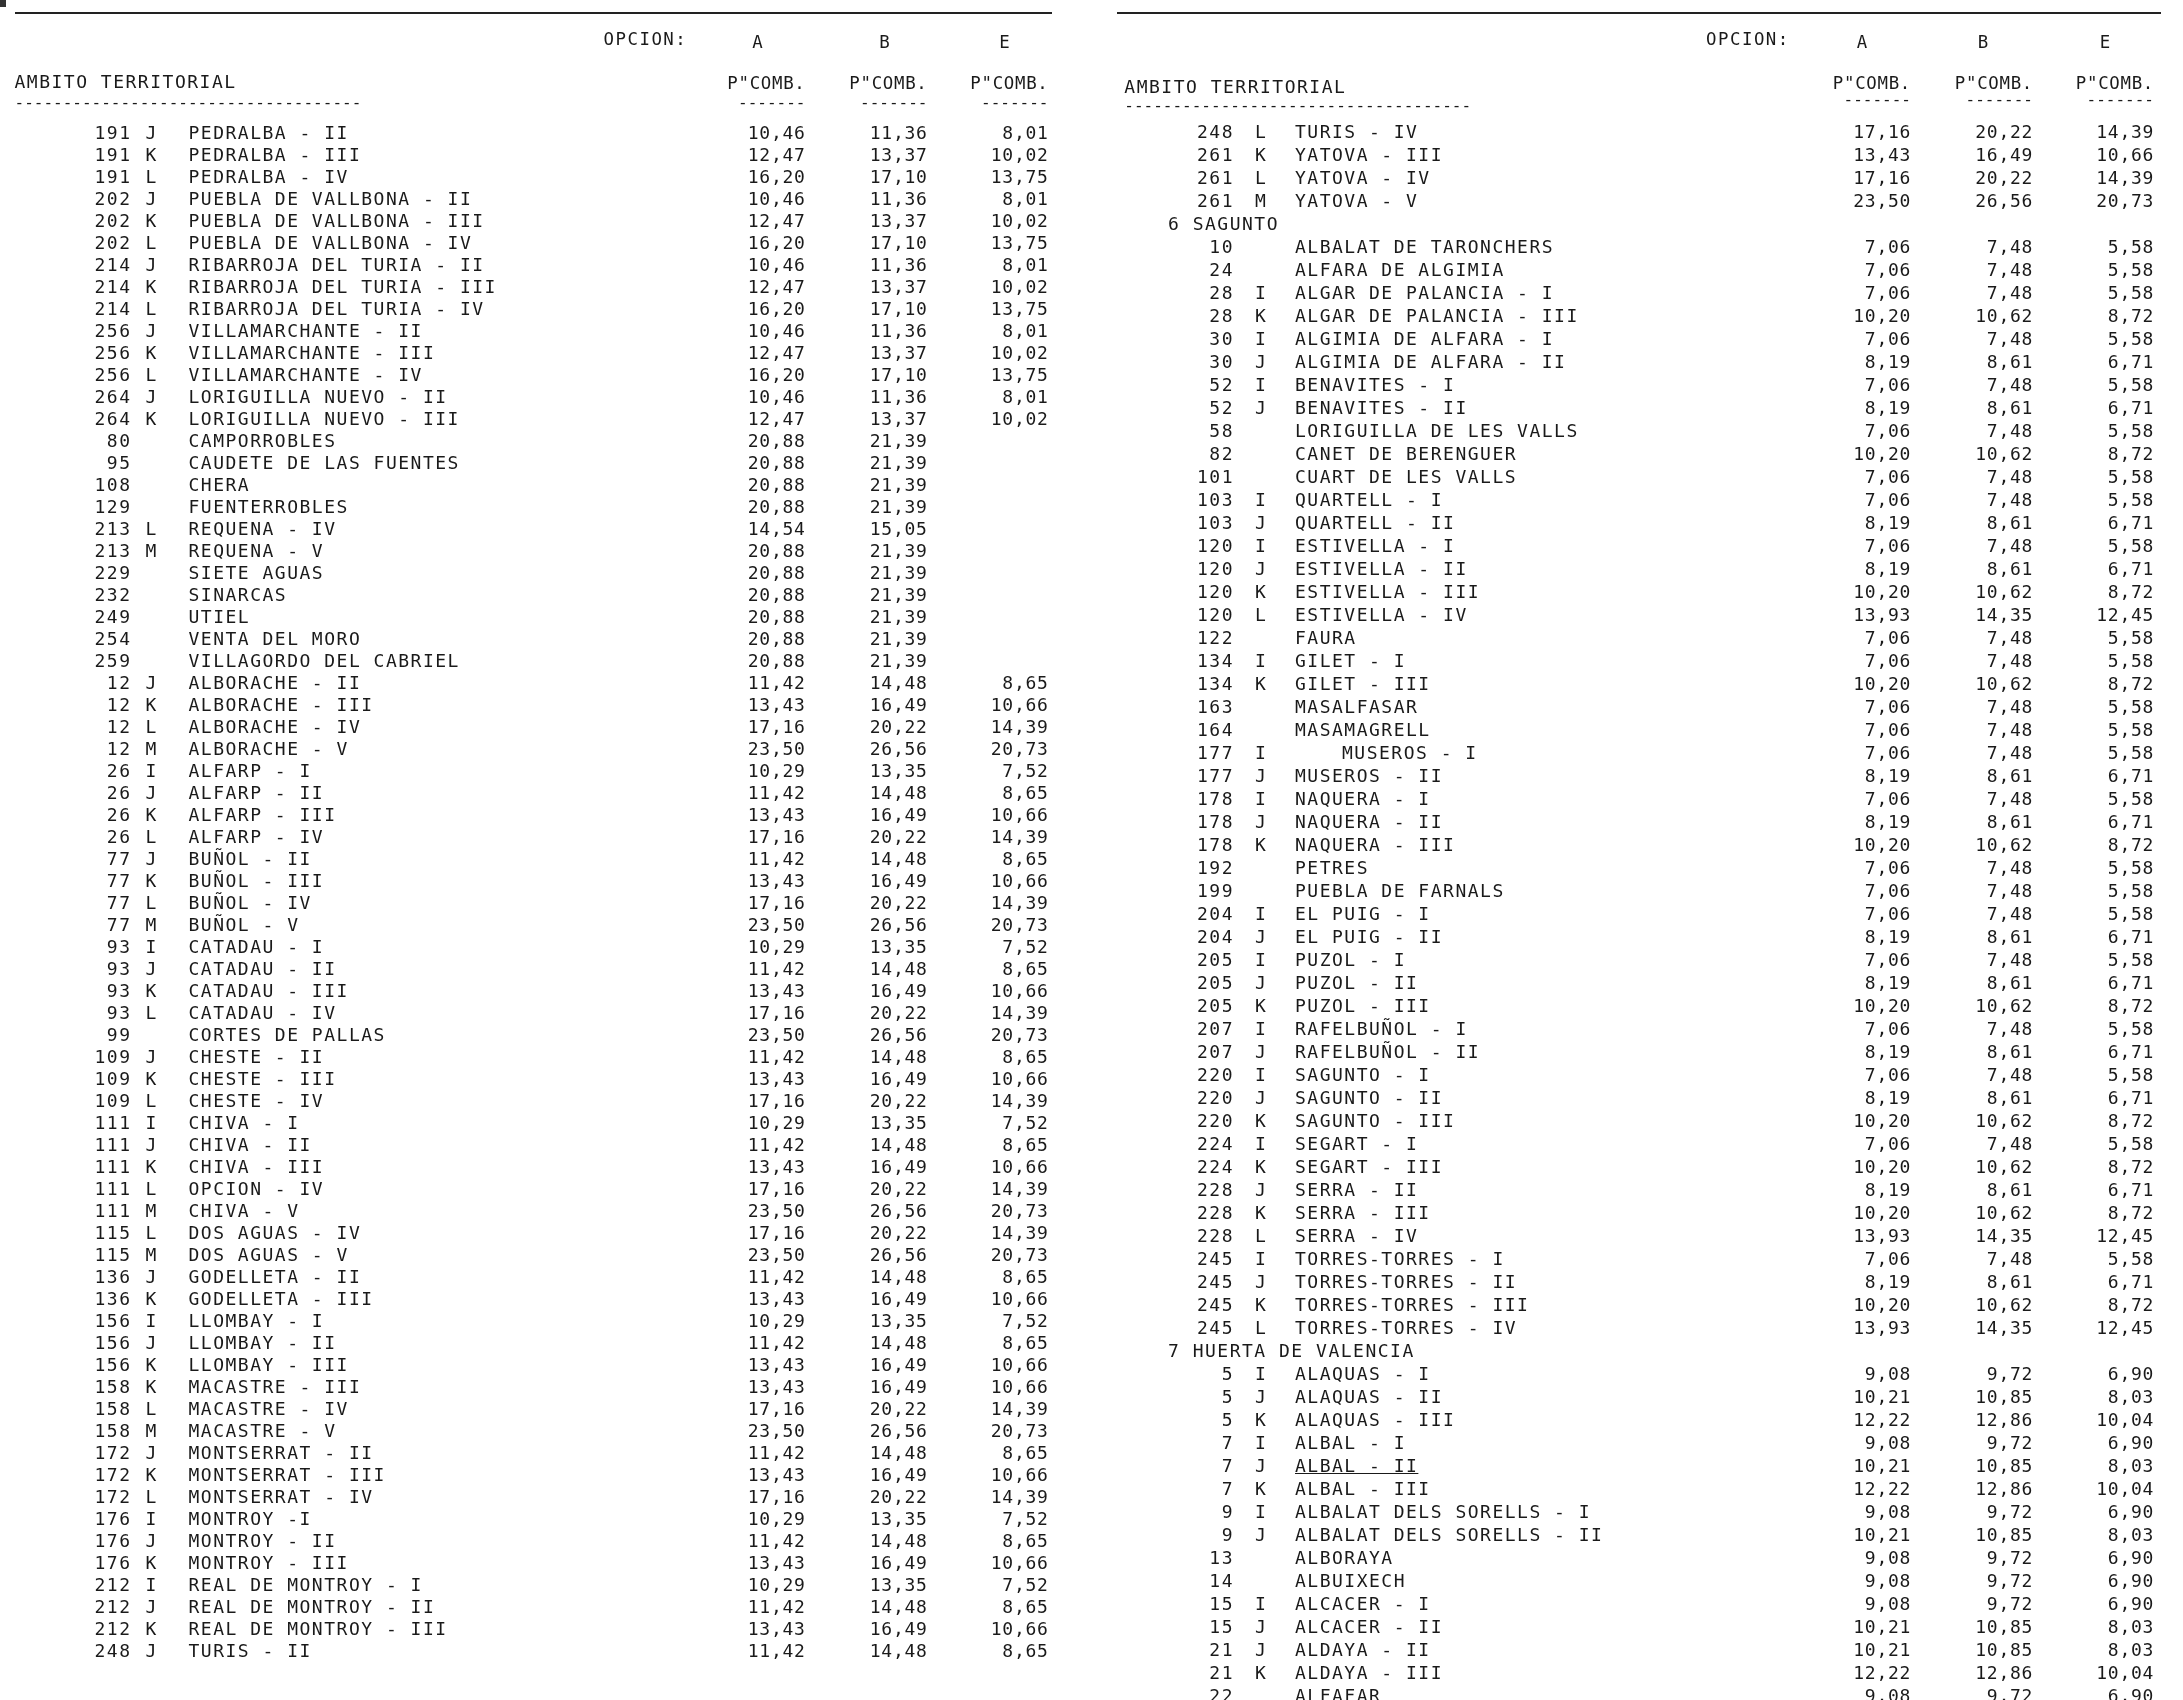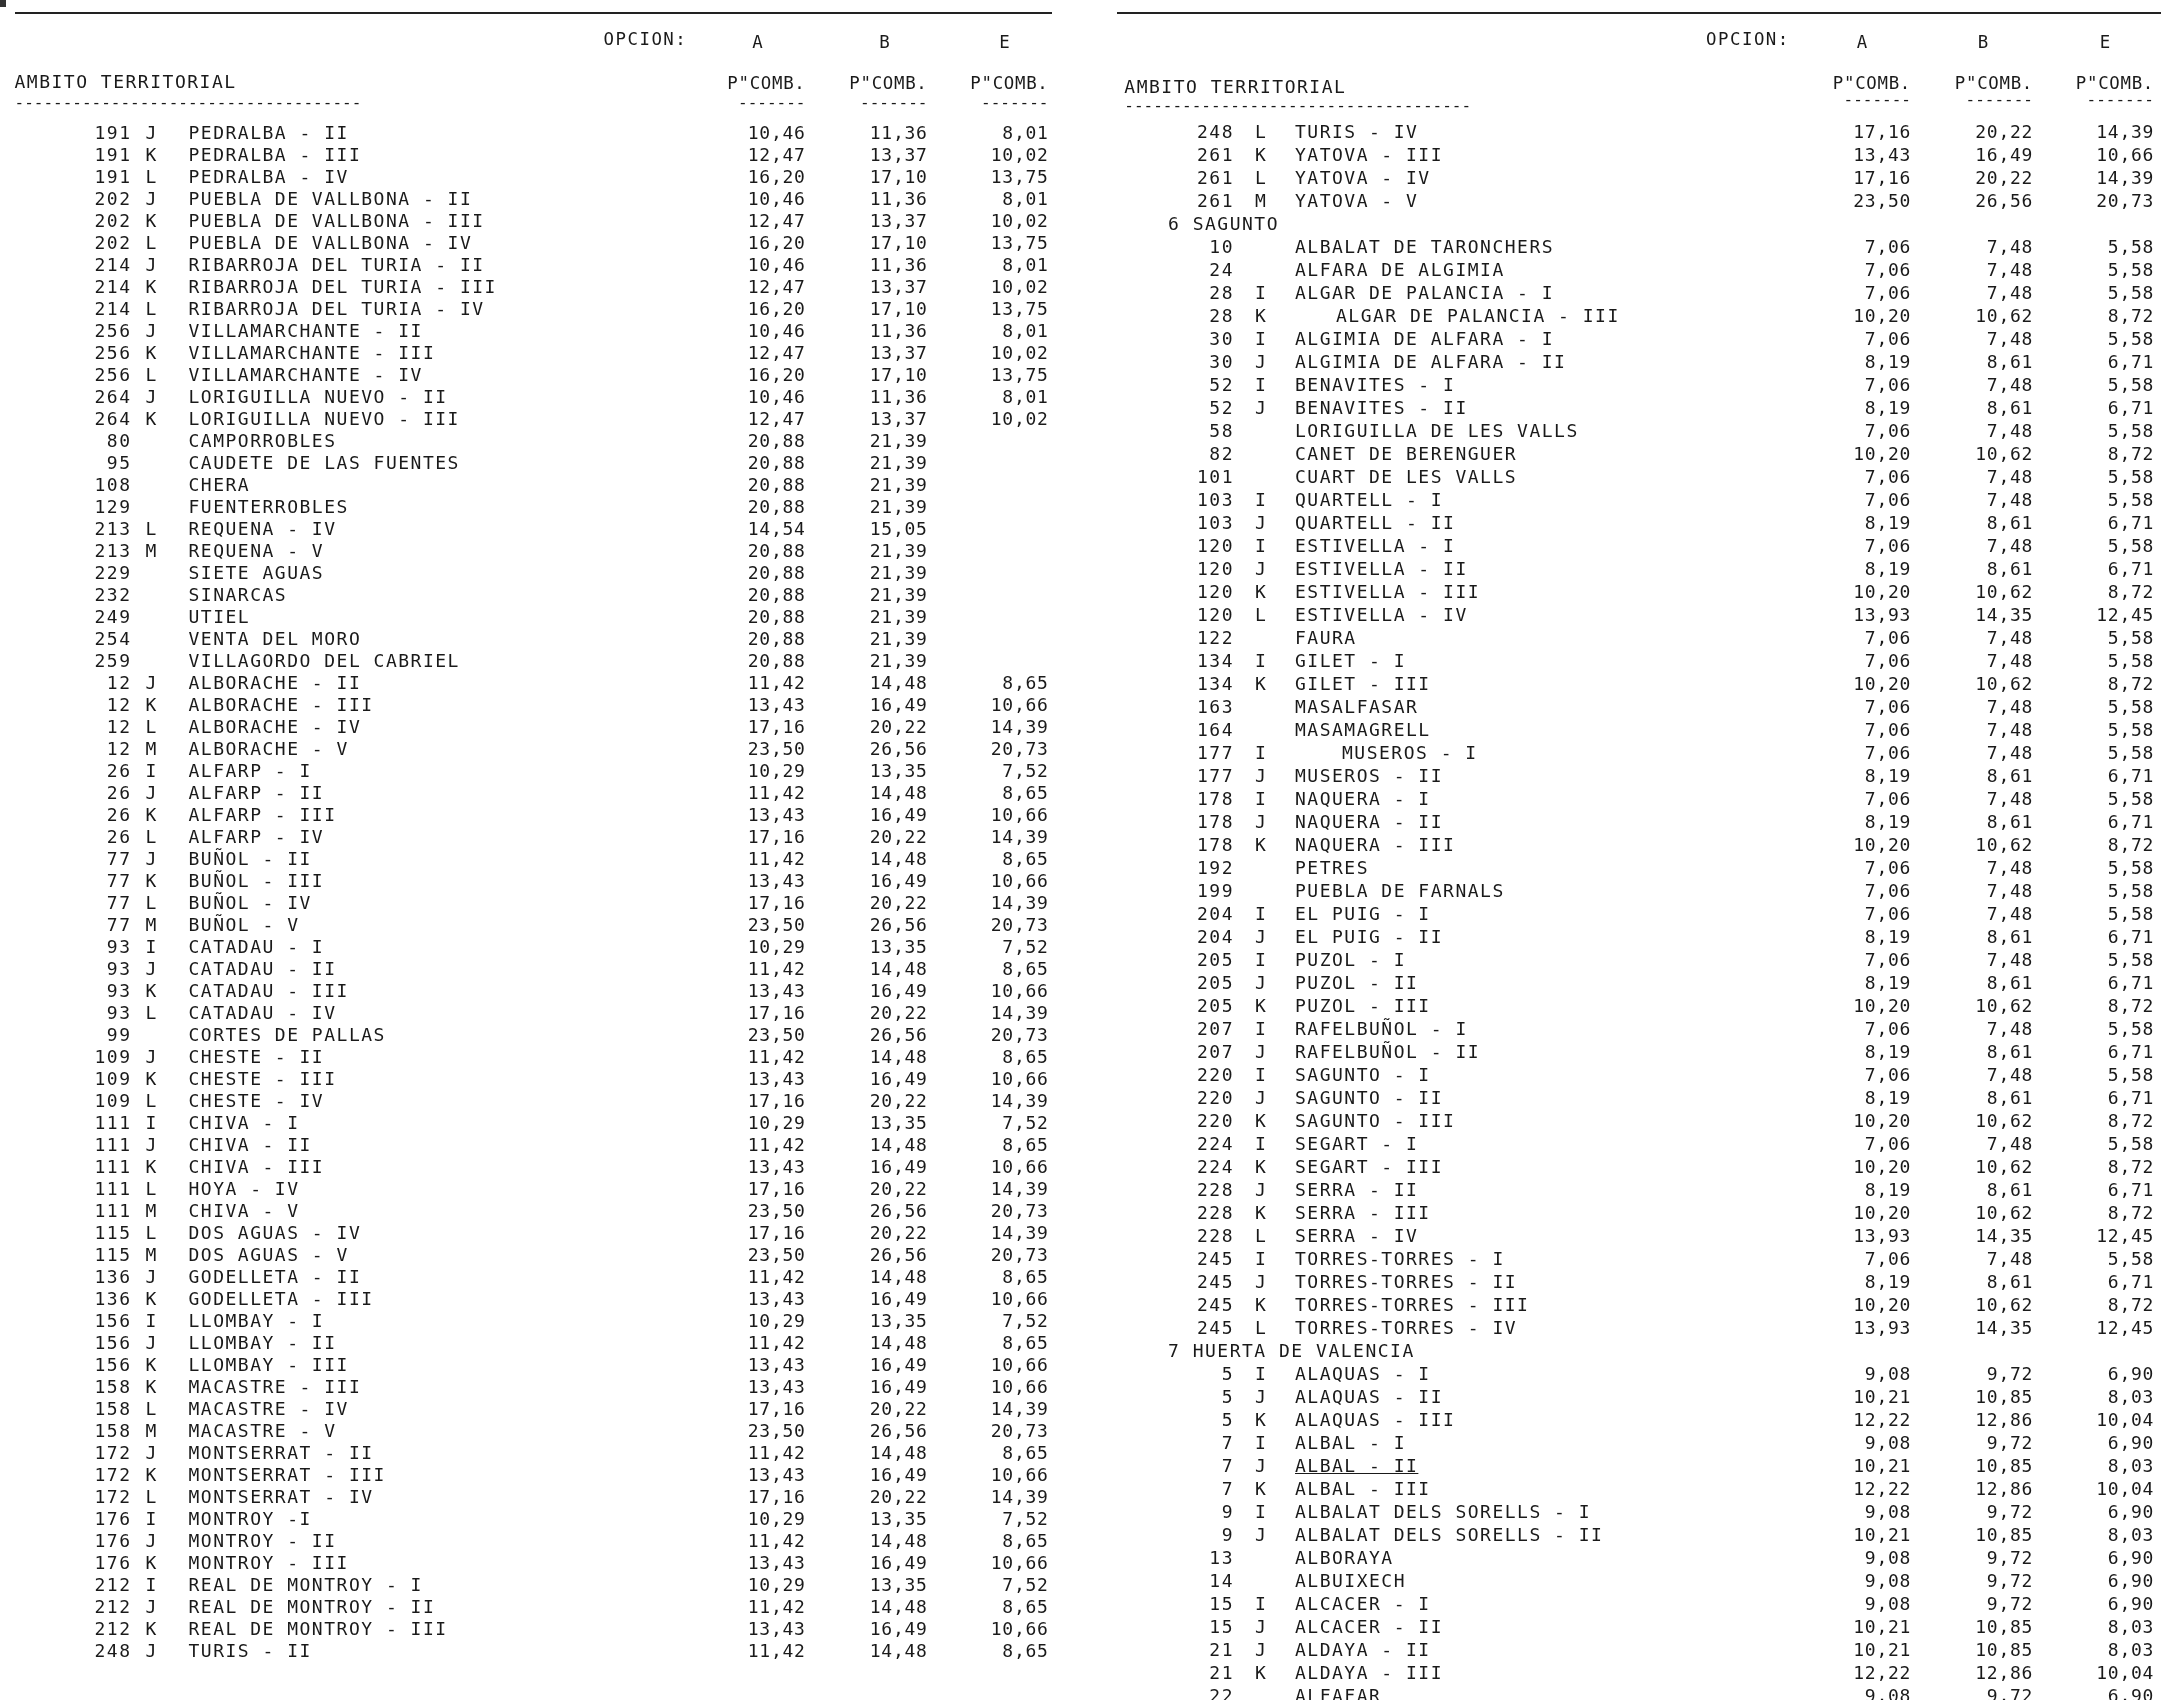--- a/index.html
+++ b/index.html
@@ -86,21 +86,21 @@
       <div class="row"><span class="code" style="left: 44px;">93</span><span class="sub" style="left: 131px;">J</span><span class="name" style="left: 174px;">CATADAU - II</span><span class="v" style="left: 689px;">11,42</span><span class="v" style="left: 811px;">14,48</span><span class="v" style="left: 932px;">8,65</span></div>
       <div class="row"><span class="code" style="left: 44px;">93</span><span class="sub" style="left: 131px;">K</span><span class="name" style="left: 174px;">CATADAU - III</span><span class="v" style="left: 689px;">13,43</span><span class="v" style="left: 811px;">16,49</span><span class="v" style="left: 932px;">10,66</span></div>
       <div class="row"><span class="code" style="left: 44px;">93</span><span class="sub" style="left: 131px;">L</span><span class="name" style="left: 174px;">CATADAU - IV</span><span class="v" style="left: 689px;">17,16</span><span class="v" style="left: 811px;">20,22</span><span class="v" style="left: 932px;">14,39</span></div>
       <div class="row"><span class="code" style="left: 44px;">99</span><span class="sub" style="left: 131px;"></span><span class="name" style="left: 174px;">CORTES DE PALLAS</span><span class="v" style="left: 689px;">23,50</span><span class="v" style="left: 811px;">26,56</span><span class="v" style="left: 932px;">20,73</span></div>
       <div class="row"><span class="code" style="left: 44px;">109</span><span class="sub" style="left: 131px;">J</span><span class="name" style="left: 174px;">CHESTE - II</span><span class="v" style="left: 689px;">11,42</span><span class="v" style="left: 811px;">14,48</span><span class="v" style="left: 932px;">8,65</span></div>
       <div class="row"><span class="code" style="left: 44px;">109</span><span class="sub" style="left: 131px;">K</span><span class="name" style="left: 174px;">CHESTE - III</span><span class="v" style="left: 689px;">13,43</span><span class="v" style="left: 811px;">16,49</span><span class="v" style="left: 932px;">10,66</span></div>
       <div class="row"><span class="code" style="left: 44px;">109</span><span class="sub" style="left: 131px;">L</span><span class="name" style="left: 174px;">CHESTE - IV</span><span class="v" style="left: 689px;">17,16</span><span class="v" style="left: 811px;">20,22</span><span class="v" style="left: 932px;">14,39</span></div>
       <div class="row"><span class="code" style="left: 44px;">111</span><span class="sub" style="left: 131px;">I</span><span class="name" style="left: 174px;">CHIVA - I</span><span class="v" style="left: 689px;">10,29</span><span class="v" style="left: 811px;">13,35</span><span class="v" style="left: 932px;">7,52</span></div>
       <div class="row"><span class="code" style="left: 44px;">111</span><span class="sub" style="left: 131px;">J</span><span class="name" style="left: 174px;">CHIVA - II</span><span class="v" style="left: 689px;">11,42</span><span class="v" style="left: 811px;">14,48</span><span class="v" style="left: 932px;">8,65</span></div>
       <div class="row"><span class="code" style="left: 44px;">111</span><span class="sub" style="left: 131px;">K</span><span class="name" style="left: 174px;">CHIVA - III</span><span class="v" style="left: 689px;">13,43</span><span class="v" style="left: 811px;">16,49</span><span class="v" style="left: 932px;">10,66</span></div>
-      <div class="row"><span class="code" style="left: 44px;">111</span><span class="sub" style="left: 131px;">L</span><span class="name" style="left: 174px;">HOYA - IV</span><span class="v" style="left: 689px;">17,16</span><span class="v" style="left: 811px;">20,22</span><span class="v" style="left: 932px;">14,39</span></div>
+      <div class="row"><span class="code" style="left: 44px;">111</span><span class="sub" style="left: 131px;">L</span><span class="name" style="left: 174px;">OPCION - IV</span><span class="v" style="left: 689px;">17,16</span><span class="v" style="left: 811px;">20,22</span><span class="v" style="left: 932px;">14,39</span></div>
       <div class="row"><span class="code" style="left: 44px;">111</span><span class="sub" style="left: 131px;">M</span><span class="name" style="left: 174px;">CHIVA - V</span><span class="v" style="left: 689px;">23,50</span><span class="v" style="left: 811px;">26,56</span><span class="v" style="left: 932px;">20,73</span></div>
       <div class="row"><span class="code" style="left: 44px;">115</span><span class="sub" style="left: 131px;">L</span><span class="name" style="left: 174px;">DOS AGUAS - IV</span><span class="v" style="left: 689px;">17,16</span><span class="v" style="left: 811px;">20,22</span><span class="v" style="left: 932px;">14,39</span></div>
       <div class="row"><span class="code" style="left: 44px;">115</span><span class="sub" style="left: 131px;">M</span><span class="name" style="left: 174px;">DOS AGUAS - V</span><span class="v" style="left: 689px;">23,50</span><span class="v" style="left: 811px;">26,56</span><span class="v" style="left: 932px;">20,73</span></div>
       <div class="row"><span class="code" style="left: 44px;">136</span><span class="sub" style="left: 131px;">J</span><span class="name" style="left: 174px;">GODELLETA - II</span><span class="v" style="left: 689px;">11,42</span><span class="v" style="left: 811px;">14,48</span><span class="v" style="left: 932px;">8,65</span></div>
       <div class="row"><span class="code" style="left: 44px;">136</span><span class="sub" style="left: 131px;">K</span><span class="name" style="left: 174px;">GODELLETA - III</span><span class="v" style="left: 689px;">13,43</span><span class="v" style="left: 811px;">16,49</span><span class="v" style="left: 932px;">10,66</span></div>
       <div class="row"><span class="code" style="left: 44px;">156</span><span class="sub" style="left: 131px;">I</span><span class="name" style="left: 174px;">LLOMBAY - I</span><span class="v" style="left: 689px;">10,29</span><span class="v" style="left: 811px;">13,35</span><span class="v" style="left: 932px;">7,52</span></div>
       <div class="row"><span class="code" style="left: 44px;">156</span><span class="sub" style="left: 131px;">J</span><span class="name" style="left: 174px;">LLOMBAY - II</span><span class="v" style="left: 689px;">11,42</span><span class="v" style="left: 811px;">14,48</span><span class="v" style="left: 932px;">8,65</span></div>
       <div class="row"><span class="code" style="left: 44px;">156</span><span class="sub" style="left: 131px;">K</span><span class="name" style="left: 174px;">LLOMBAY - III</span><span class="v" style="left: 689px;">13,43</span><span class="v" style="left: 811px;">16,49</span><span class="v" style="left: 932px;">10,66</span></div>
       <div class="row"><span class="code" style="left: 44px;">158</span><span class="sub" style="left: 131px;">K</span><span class="name" style="left: 174px;">MACASTRE - III</span><span class="v" style="left: 689px;">13,43</span><span class="v" style="left: 811px;">16,49</span><span class="v" style="left: 932px;">10,66</span></div>
       <div class="row"><span class="code" style="left: 44px;">158</span><span class="sub" style="left: 131px;">L</span><span class="name" style="left: 174px;">MACASTRE - IV</span><span class="v" style="left: 689px;">17,16</span><span class="v" style="left: 811px;">20,22</span><span class="v" style="left: 932px;">14,39</span></div>
@@ -134,21 +134,21 @@
   <div class="coldash" style="left:935px;top:90px;">-------</div>
   <div class="rows" style="top:121px;" id="right-rows">
       <div class="row"><span class="code" style="left: 44px;">248</span><span class="sub" style="left: 138px;">L</span><span class="name" style="left: 178px;">TURIS - IV</span><span class="v" style="left: 692px;">17,16</span><span class="v" style="left: 814px;">20,22</span><span class="v" style="left: 935px;">14,39</span></div>
       <div class="row"><span class="code" style="left: 44px;">261</span><span class="sub" style="left: 138px;">K</span><span class="name" style="left: 178px;">YATOVA - III</span><span class="v" style="left: 692px;">13,43</span><span class="v" style="left: 814px;">16,49</span><span class="v" style="left: 935px;">10,66</span></div>
       <div class="row"><span class="code" style="left: 44px;">261</span><span class="sub" style="left: 138px;">L</span><span class="name" style="left: 178px;">YATOVA - IV</span><span class="v" style="left: 692px;">17,16</span><span class="v" style="left: 814px;">20,22</span><span class="v" style="left: 935px;">14,39</span></div>
       <div class="row"><span class="code" style="left: 44px;">261</span><span class="sub" style="left: 138px;">M</span><span class="name" style="left: 178px;">YATOVA - V</span><span class="v" style="left: 692px;">23,50</span><span class="v" style="left: 814px;">26,56</span><span class="v" style="left: 935px;">20,73</span></div>
       <div class="row region"><span class="rname" style="left: 51px;">6 SAGUNTO</span></div>
       <div class="row"><span class="code" style="left: 44px;">10</span><span class="sub" style="left: 138px;"></span><span class="name" style="left: 178px;">ALBALAT DE TARONCHERS</span><span class="v" style="left: 692px;">7,06</span><span class="v" style="left: 814px;">7,48</span><span class="v" style="left: 935px;">5,58</span></div>
       <div class="row"><span class="code" style="left: 44px;">24</span><span class="sub" style="left: 138px;"></span><span class="name" style="left: 178px;">ALFARA DE ALGIMIA</span><span class="v" style="left: 692px;">7,06</span><span class="v" style="left: 814px;">7,48</span><span class="v" style="left: 935px;">5,58</span></div>
       <div class="row"><span class="code" style="left: 44px;">28</span><span class="sub" style="left: 138px;">I</span><span class="name" style="left: 178px;">ALGAR DE PALANCIA - I</span><span class="v" style="left: 692px;">7,06</span><span class="v" style="left: 814px;">7,48</span><span class="v" style="left: 935px;">5,58</span></div>
-      <div class="row"><span class="code" style="left: 44px;">28</span><span class="sub" style="left: 138px;">K</span><span class="name" style="left: 178px; margin-left: 41px;">ALGAR DE PALANCIA - III</span><span class="v" style="left: 692px;">10,20</span><span class="v" style="left: 814px;">10,62</span><span class="v" style="left: 935px;">8,72</span></div>
+      <div class="row"><span class="code" style="left: 44px;">28</span><span class="sub" style="left: 138px;">K</span><span class="name" style="left: 178px;">ALGAR DE PALANCIA - III</span><span class="v" style="left: 692px;">10,20</span><span class="v" style="left: 814px;">10,62</span><span class="v" style="left: 935px;">8,72</span></div>
       <div class="row"><span class="code" style="left: 44px;">30</span><span class="sub" style="left: 138px;">I</span><span class="name" style="left: 178px;">ALGIMIA DE ALFARA - I</span><span class="v" style="left: 692px;">7,06</span><span class="v" style="left: 814px;">7,48</span><span class="v" style="left: 935px;">5,58</span></div>
       <div class="row"><span class="code" style="left: 44px;">30</span><span class="sub" style="left: 138px;">J</span><span class="name" style="left: 178px;">ALGIMIA DE ALFARA - II</span><span class="v" style="left: 692px;">8,19</span><span class="v" style="left: 814px;">8,61</span><span class="v" style="left: 935px;">6,71</span></div>
       <div class="row"><span class="code" style="left: 44px;">52</span><span class="sub" style="left: 138px;">I</span><span class="name" style="left: 178px;">BENAVITES - I</span><span class="v" style="left: 692px;">7,06</span><span class="v" style="left: 814px;">7,48</span><span class="v" style="left: 935px;">5,58</span></div>
       <div class="row"><span class="code" style="left: 44px;">52</span><span class="sub" style="left: 138px;">J</span><span class="name" style="left: 178px;">BENAVITES - II</span><span class="v" style="left: 692px;">8,19</span><span class="v" style="left: 814px;">8,61</span><span class="v" style="left: 935px;">6,71</span></div>
       <div class="row"><span class="code" style="left: 44px;">58</span><span class="sub" style="left: 138px;"></span><span class="name" style="left: 178px;">LORIGUILLA DE LES VALLS</span><span class="v" style="left: 692px;">7,06</span><span class="v" style="left: 814px;">7,48</span><span class="v" style="left: 935px;">5,58</span></div>
       <div class="row"><span class="code" style="left: 44px;">82</span><span class="sub" style="left: 138px;"></span><span class="name" style="left: 178px;">CANET DE BERENGUER</span><span class="v" style="left: 692px;">10,20</span><span class="v" style="left: 814px;">10,62</span><span class="v" style="left: 935px;">8,72</span></div>
       <div class="row"><span class="code" style="left: 44px;">101</span><span class="sub" style="left: 138px;"></span><span class="name" style="left: 178px;">CUART DE LES VALLS</span><span class="v" style="left: 692px;">7,06</span><span class="v" style="left: 814px;">7,48</span><span class="v" style="left: 935px;">5,58</span></div>
       <div class="row"><span class="code" style="left: 44px;">103</span><span class="sub" style="left: 138px;">I</span><span class="name" style="left: 178px;">QUARTELL - I</span><span class="v" style="left: 692px;">7,06</span><span class="v" style="left: 814px;">7,48</span><span class="v" style="left: 935px;">5,58</span></div>
       <div class="row"><span class="code" style="left: 44px;">103</span><span class="sub" style="left: 138px;">J</span><span class="name" style="left: 178px;">QUARTELL - II</span><span class="v" style="left: 692px;">8,19</span><span class="v" style="left: 814px;">8,61</span><span class="v" style="left: 935px;">6,71</span></div>
       <div class="row"><span class="code" style="left: 44px;">120</span><span class="sub" style="left: 138px;">I</span><span class="name" style="left: 178px;">ESTIVELLA - I</span><span class="v" style="left: 692px;">7,06</span><span class="v" style="left: 814px;">7,48</span><span class="v" style="left: 935px;">5,58</span></div>

